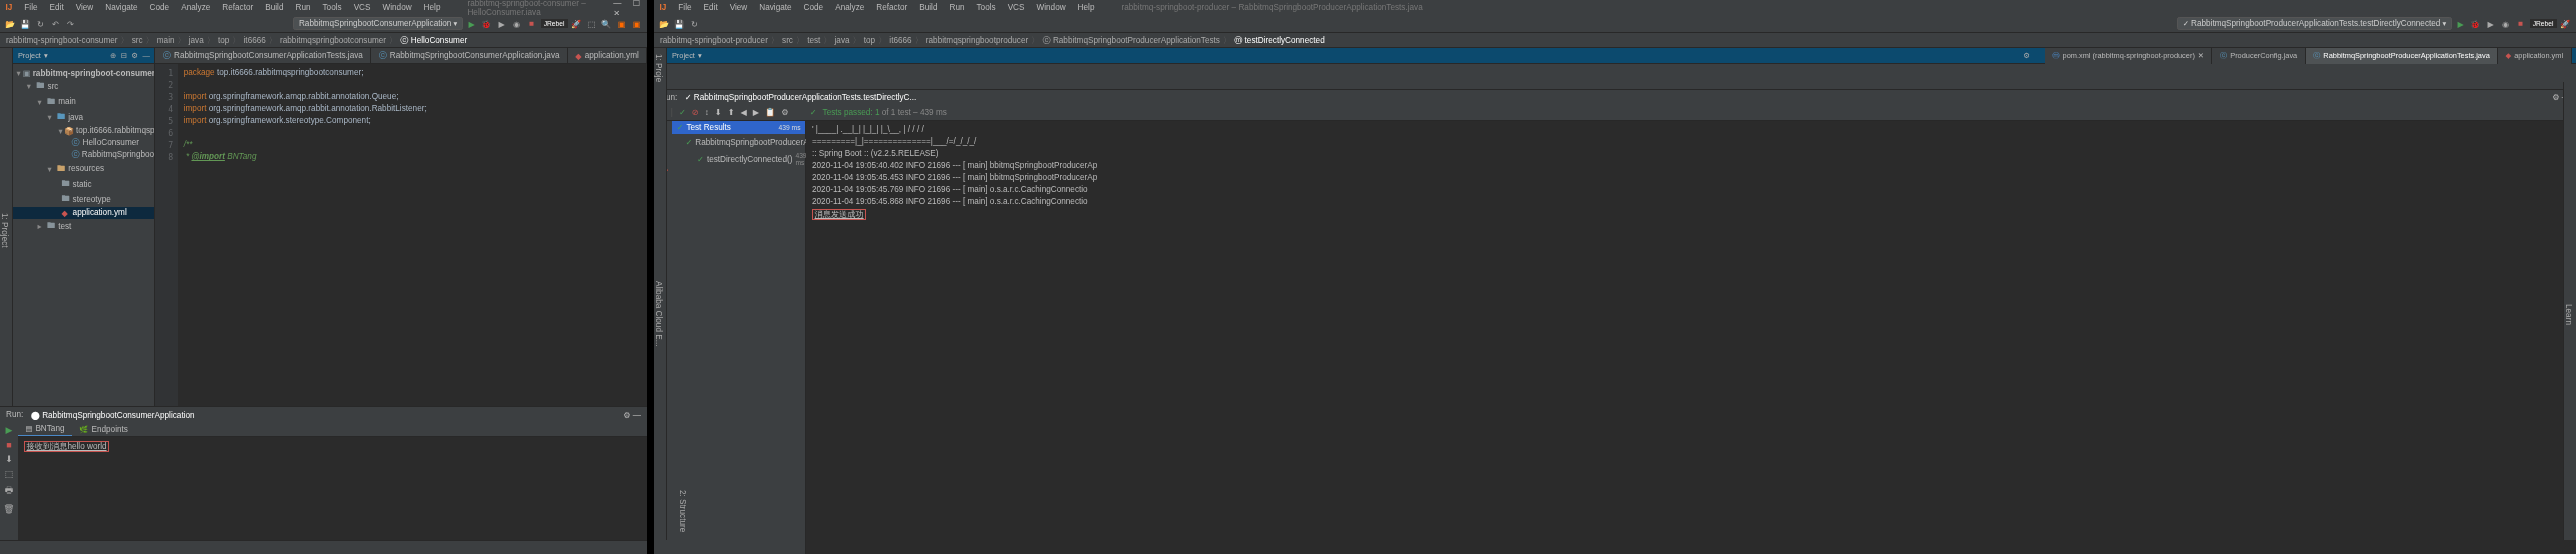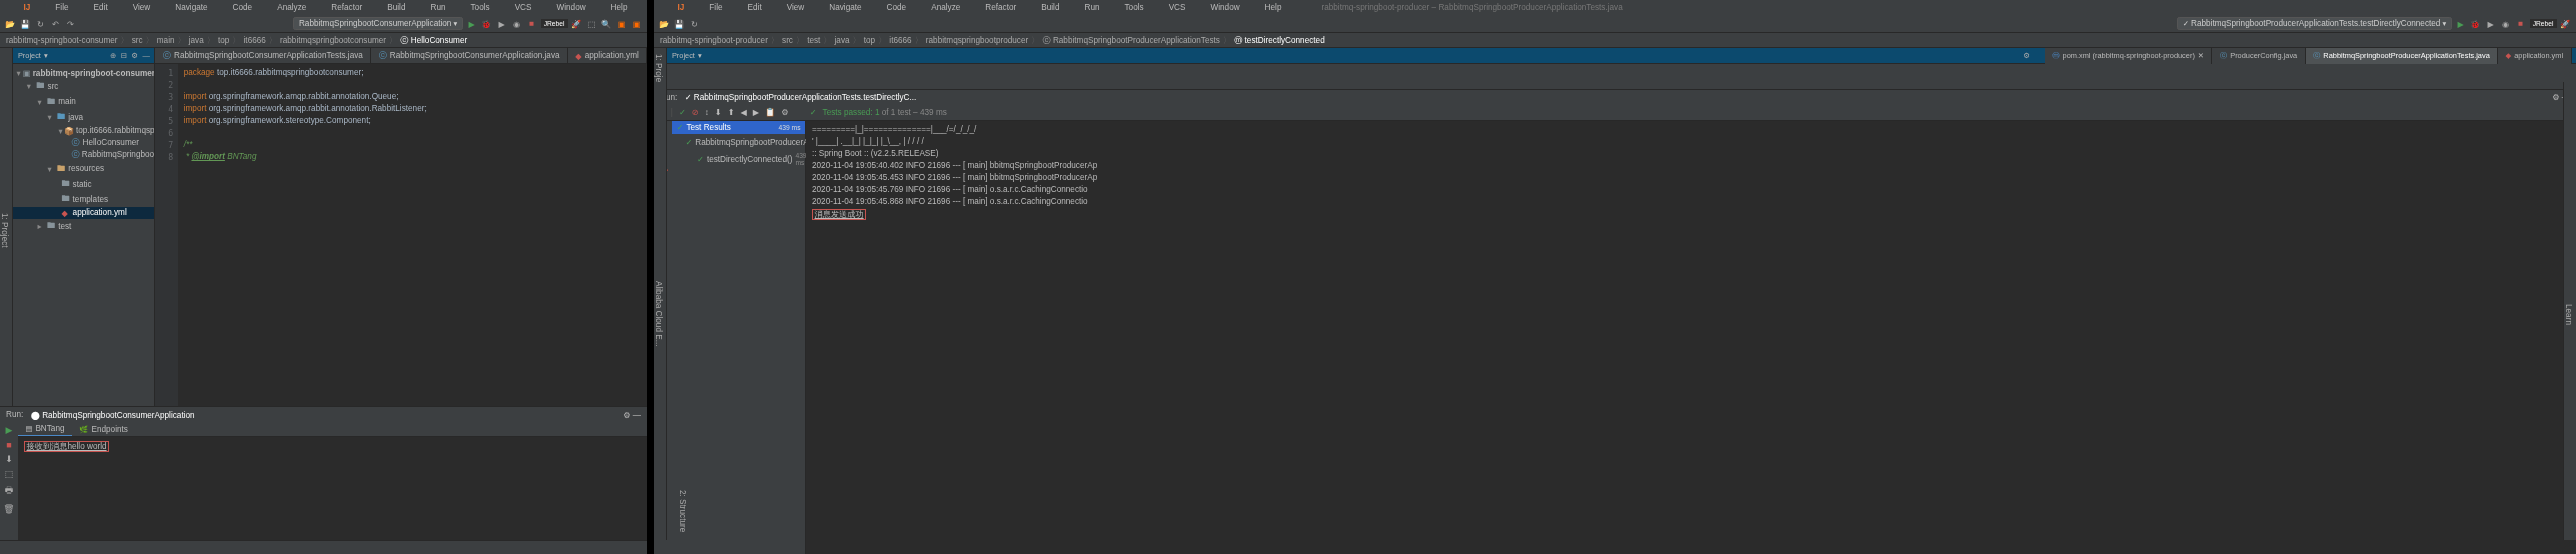--- a/index.html
+++ b/index.html
@@ -2,21 +2,21 @@
 <html><head>
 <meta charset="utf-8">
 <style>
 * { margin:0; padding:0; box-sizing:border-box; font-family:'Segoe UI',Arial,sans-serif; font-size:8.2px; }
 body { background:#000; display:flex; width:2576px; height:555px; overflow:hidden; }
 .ide { background:#3c3f41; color:#bbb; display:flex; flex-direction:column; position:relative; }
 .ide-left { width:648px; border-right:0.7px solid #000; }
 .ide-right { width:521px; flex:1; }
 .gap { width:6px; background:#000; }
 .wicons span { color:#888; cursor:default; }
-.menubar { height:15px; background:#3c3f41; display:flex; align-items:center; padding:0 19px; gap:16px; }
+.menubar { height:15px; background:#3c3f41; display:flex; align-items:center; padding:0 1px; gap:3px; }
 .menubar span { padding:1.5px 4.5px; color:#bbb; cursor:default; }
 .menubar .mtitle { margin-left:15px; color:#777; }
 .toolbar { height:18px; background:#3c3f41; border-bottom:0.7px solid #282828; display:flex; align-items:center; padding:0 4.5px; gap:3px; }
 .toolbar .ticon { width:12px; height:12px; display:inline-flex; align-items:center; justify-content:center; color:#aaa; }
 .toolbar .runconf { background:#4c5052; border:0.7px solid #555; padding:0.7px 4.5px; border-radius:2.2px; color:#ccc; font-size:7.4px; }
 .toolbar .play { color:#499c54; }
 .toolbar .jrebel { color:#fff; background:#2d2d2d; padding:0.7px 3px; font-size:6.7px; }
 .breadcrumb { height:15px; background:#3c3f41; border-bottom:0.7px solid #282828; display:flex; align-items:center; padding:0 6px; gap:3px; font-size:7.4px; color:#aaa; }
 .breadcrumb .sep { color:#666; }
 .tabs { height:16.4px; background:#3c3f41; display:flex; border-bottom:0.7px solid #282828; }
@@ -182,21 +182,21 @@
             <span class="ar">▾</span>
             <span class="ic" style="color:#c9a26b;">🖿</span>
             <span>resources</span>
           </div>
         <div class="tree-item" style="padding-left:48px;">
             <span class="ic folder-ic">🖿</span>
             <span>static</span>
           </div>
         <div class="tree-item" style="padding-left:48px;">
             <span class="ic folder-ic">🖿</span>
-            <span>templates</span>
+            <span>stereotype</span>
           </div>
         <div class="tree-item sel" style="padding-left:48px;">
             <span class="ic yml-ic">◆</span>
             <span>application.yml</span>
           </div>
         <div class="tree-item" style="padding-left:24px;"><span class="ar">▸</span><span class="ic folder-ic">🖿</span>test</div>
       </div>
     </div>
     <div style="flex:1;display:flex;flex-direction:column;">
       <div class="tabs">
@@ -379,22 +379,22 @@
             <span>RabbitmqSpringbootProducerA</span>
             <span class="ms">439 ms</span>
           </div>
         <div class="tr-item" style="padding-left:25px;">
             <span class="green-check">✓</span>
             <span>testDirectlyConnected()</span>
             <span class="ms">439 ms</span>
           </div>
       </div>
       <div class="console">
+        <div> '  |____| .__|_| |_|_| |_\__, | / / / /</div>
         <div> =========|_|==============|___/=/_/_/_/</div>
-        <div> '  |____| .__|_| |_|_| |_\__, | / / / /</div>
         <div> :: Spring Boot ::       (v2.2.5.RELEASE)</div>
         <div></div>
         <div>2020-11-04 19:05:40.402  INFO 21696 --- [           main] bbitmqSpringbootProducerAp</div>
         <div>2020-11-04 19:05:45.453  INFO 21696 --- [           main] bbitmqSpringbootProducerAp</div>
         <div></div>
         <div>2020-11-04 19:05:45.769  INFO 21696 --- [           main] o.s.a.r.c.CachingConnectio</div>
         <div>2020-11-04 19:05:45.868  INFO 21696 --- [           main] o.s.a.r.c.CachingConnectio</div>
         <span class="highlight-red">消息发送成功</span>
       </div>
     </div>

